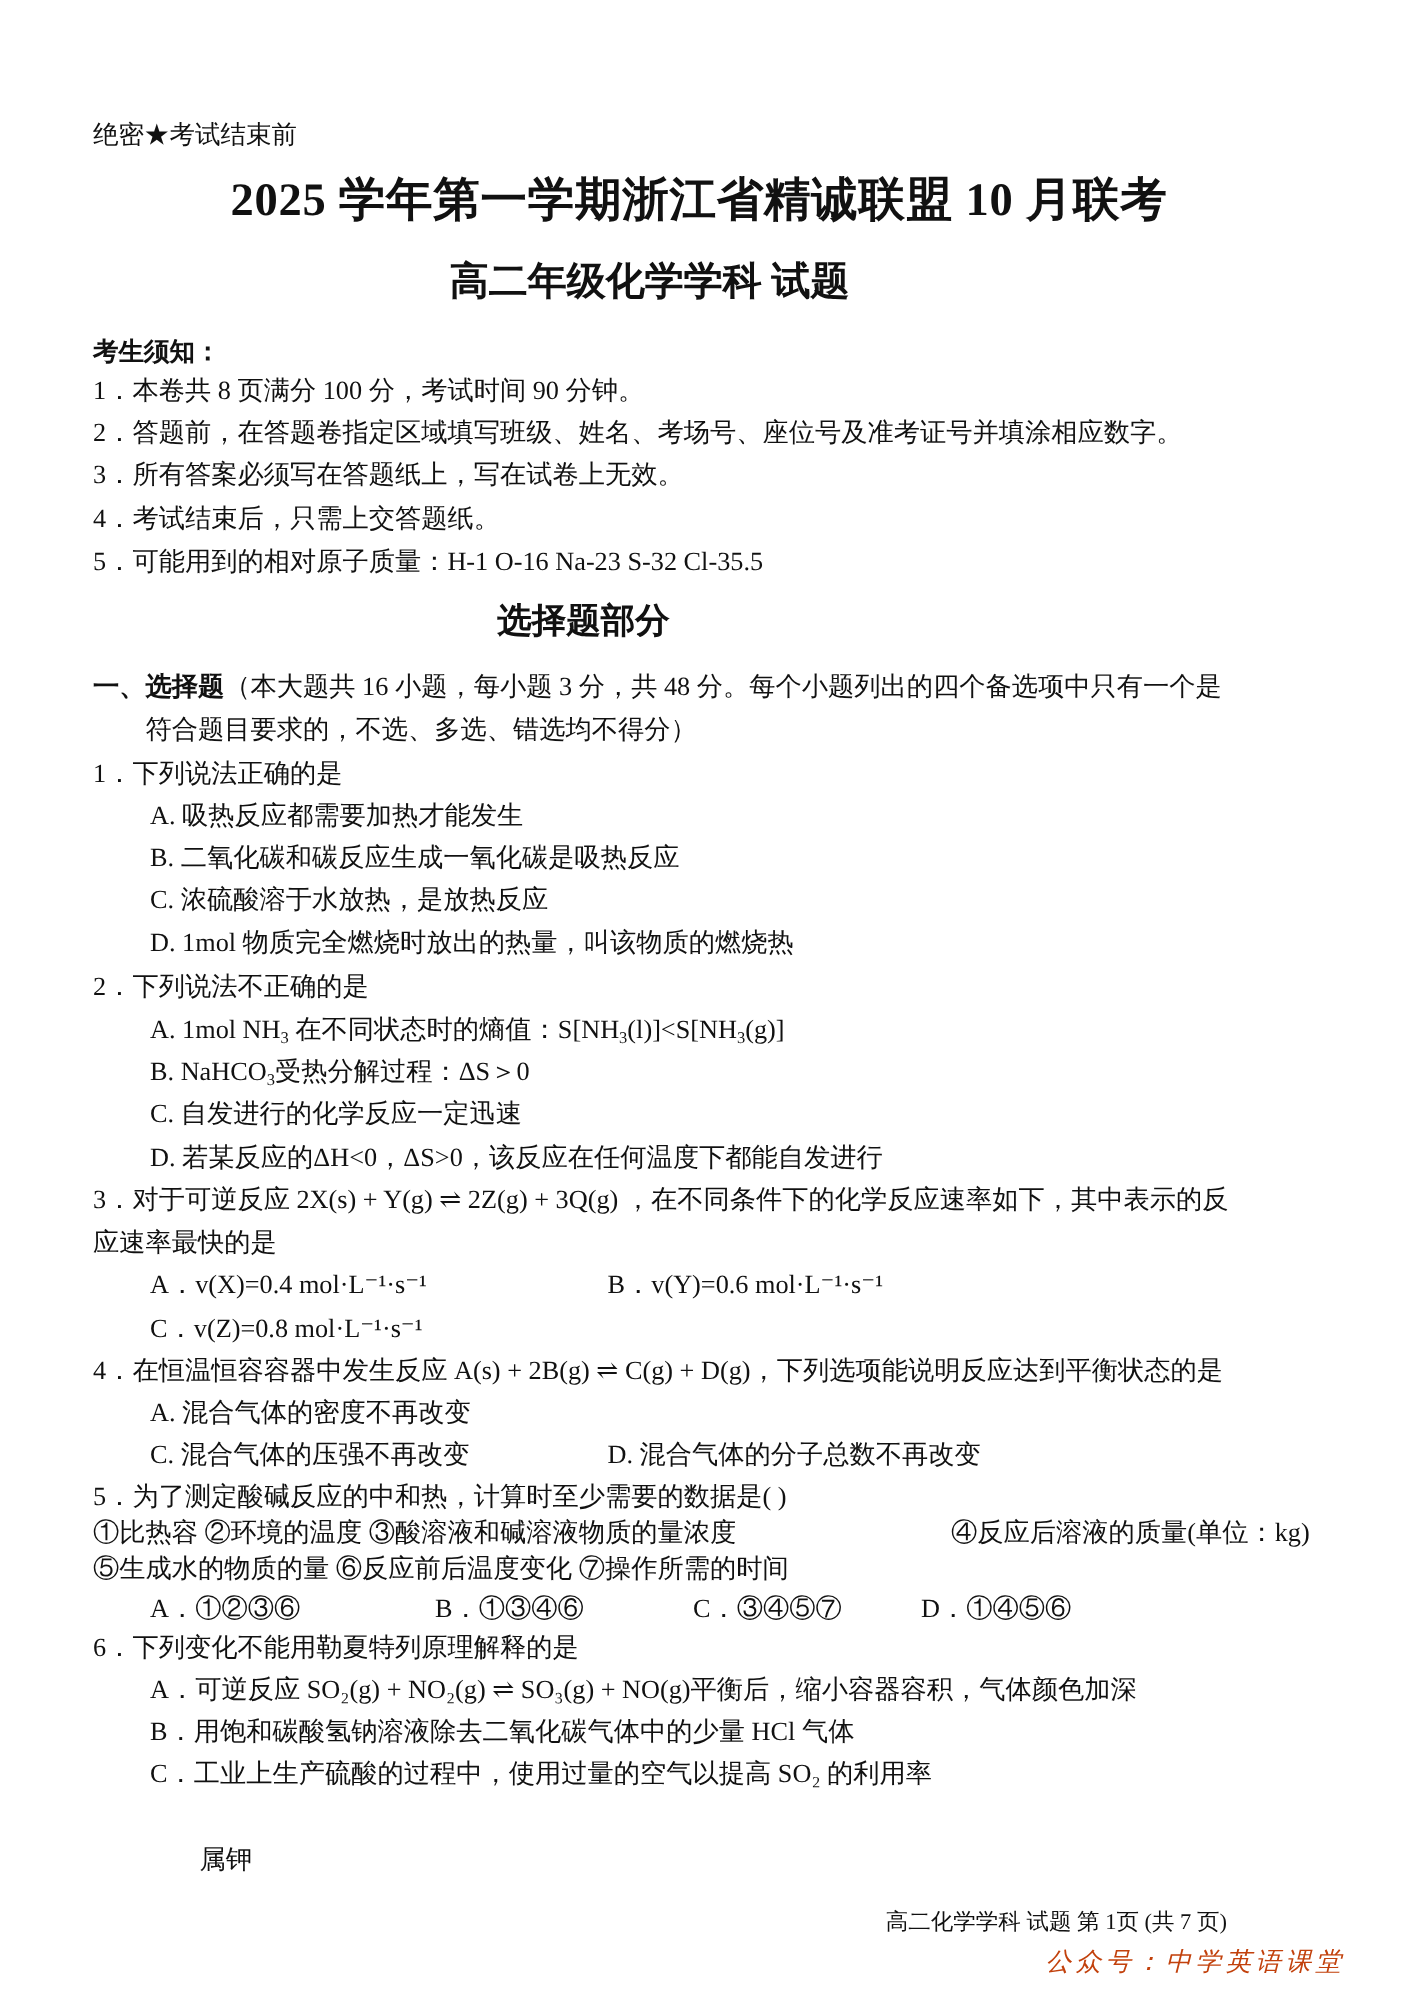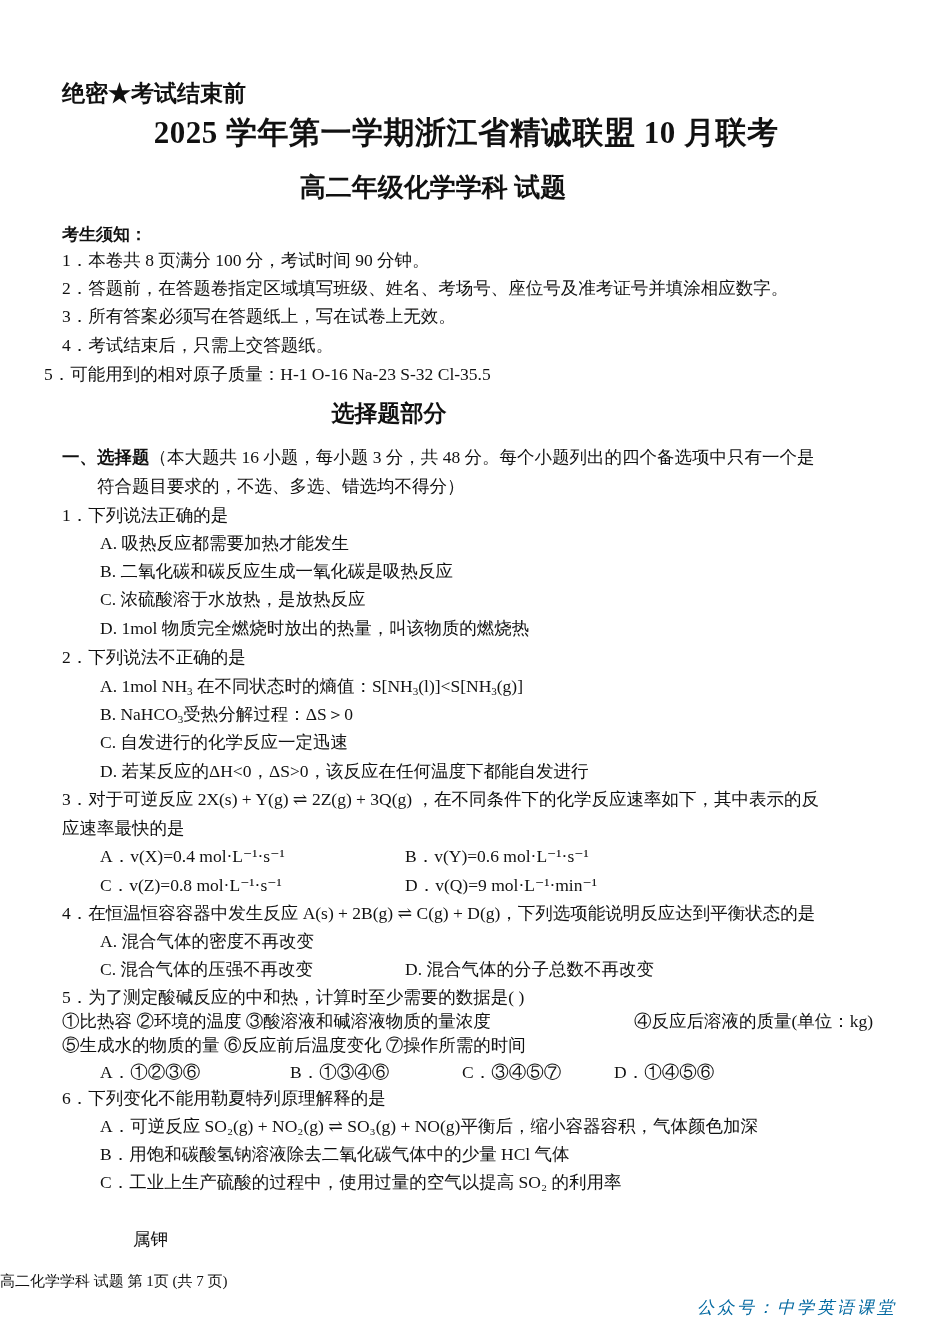--- a/index.html
+++ b/index.html
@@ -1,47 +1,47 @@
 <!DOCTYPE html>
 <html><head>
 <meta charset="utf-8">
 <style>
   html, body { margin: 0; padding: 0; background: #ffffff; }
   body { width: 950px; height: 1343px; position: relative; overflow: hidden;
          font-family: "Liberation Serif", "DejaVu Serif", serif; color: #111; }
   .page { position: absolute; left: 0; top: 0; width: 950px; height: 1343px; }
   .abs { position: absolute; white-space: nowrap; }
-  .secret { left: 62px; top: 78px; font-size: 23px; font-weight: bold; }
+  .secret { left: 62px; top: 78px; font-size: 17px; font-weight: normal; }
   .title { left: 0; width: 932px; text-align: center; top: 112px; font-size: 31px; font-weight: bold; letter-spacing: 0.5px; }
   .subtitle { left: 0; width: 866px; text-align: center; top: 170px; font-size: 26px; font-weight: bold; }
   .notice-h { left: 62px; top: 223px; font-size: 17px; font-weight: bold; }
   .line { font-size: 17.5px; line-height: 28px; }
   .sec-title { left: 0; width: 778px; text-align: center; top: 398px; font-size: 23px; font-weight: bold; }
   .bold { font-weight: bold; }
   .opt-indent { left: 100px; }
   sub, sup { font-size: 11px; }
   sub { vertical-align: -3px; }
-  .footer { left: 0; width: 818px; text-align: left; top: 1272px; font-size: 15px; }
-  .watermark { left: 697px; top: 1296px; font-size: 17px; color: #0369a1; letter-spacing: 3px; font-style: italic; }
+  .footer { left: 0; width: 818px; text-align: right; top: 1272px; font-size: 15px; }
+  .watermark { left: 697px; top: 1296px; font-size: 17px; color: #c2410c; letter-spacing: 3px; font-style: italic; }
 </style>
 </head>
 <body>
 
 <div class="page">
 
   <div class="abs secret">绝密★考试结束前</div>
   <div class="abs title">2025 学年第一学期浙江省精诚联盟 10 月联考</div>
   <div class="abs subtitle">高二年级化学学科  试题</div>
 
   <div class="abs notice-h">考生须知：</div>
   <div class="abs line" style="left:62px; top:246px;">1．本卷共 8  页满分 100 分，考试时间 90 分钟。</div>
   <div class="abs line" style="left:62px; top:274px;">2．答题前，在答题卷指定区域填写班级、姓名、考场号、座位号及准考证号并填涂相应数字。</div>
   <div class="abs line" style="left:62px; top:302px;">3．所有答案必须写在答题纸上，写在试卷上无效。</div>
   <div class="abs line" style="left:62px; top:331px;">4．考试结束后，只需上交答题纸。</div>
-  <div class="abs line" style="left:44px; top:360px;">5．可能用到的相对原子质量：H-1    O-16    Na-23    S-32    Cl-35.5</div>
+  <div class="abs line" style="left:62px; top:360px;">5．可能用到的相对原子质量：H-1    O-16    Na-23    S-32    Cl-35.5</div>
 
   <div class="abs sec-title">选择题部分</div>
 
   <div class="abs line" style="left:62px; top:443px;">
     <span class="bold">一、选择题</span><span>（本大题共 16 小题，每小题 3 分，共 48 分。每个小题列出的四个备选项中只有一个是</span>
   </div>
   <div class="abs line" style="left:97px; top:472px;">符合题目要求的，不选、多选、错选均不得分）</div>
 
   <div class="abs line" style="left:62px; top:501px;">1．下列说法正确的是</div>
   <div class="abs line opt-indent" style="top:529px;">A. 吸热反应都需要加热才能发生</div>
@@ -57,21 +57,20 @@
     <span>B. NaHCO</span><sub>3</sub><span>受热分解过程：ΔS＞0</span>
   </div>
   <div class="abs line opt-indent" style="top:728px;">C. 自发进行的化学反应一定迅速</div>
   <div class="abs line opt-indent" style="top:757px;">D. 若某反应的ΔH&lt;0，ΔS&gt;0，该反应在任何温度下都能自发进行</div>
 
   <div class="abs line" style="left:62px; top:785px;">3．对于可逆反应 2X(s) + Y(g) ⇌ 2Z(g) + 3Q(g) ，在不同条件下的化学反应速率如下，其中表示的反</div>
   <div class="abs line" style="left:62px; top:814px;">应速率最快的是</div>
   <div class="abs line" style="left:100px; top:842px;">A．v(X)=0.4 mol·L⁻¹·s⁻¹</div>
   <div class="abs line" style="left:405px; top:842px;">B．v(Y)=0.6 mol·L⁻¹·s⁻¹</div>
   <div class="abs line" style="left:100px; top:871px;">C．v(Z)=0.8 mol·L⁻¹·s⁻¹</div>
-  <div class="abs line" style="left:405px; top:871px;">D．v(Q)=9 mol·L⁻¹·min⁻¹</div>
 
   <div class="abs line" style="left:62px; top:899px;">4．在恒温恒容容器中发生反应 A(s) + 2B(g) ⇌ C(g) + D(g)，下列选项能说明反应达到平衡状态的是</div>
   <div class="abs line" style="left:100px; top:927px;">A. 混合气体的密度不再改变</div>
   <div class="abs line" style="left:100px; top:955px;">C. 混合气体的压强不再改变</div>
   <div class="abs line" style="left:405px; top:955px;">D. 混合气体的分子总数不再改变</div>
 
   <div class="abs line" style="left:62px; top:983px;">5．为了测定酸碱反应的中和热，计算时至少需要的数据是(      )</div>
   <div class="abs line" style="left:62px; top:1007px;">①比热容   ②环境的温度   ③酸溶液和碱溶液物质的量浓度</div>
   <div class="abs line" style="left:634px; top:1007px;">④反应后溶液的质量(单位：kg)</div>
   <div class="abs line" style="left:62px; top:1031px;">⑤生成水的物质的量   ⑥反应前后温度变化   ⑦操作所需的时间</div>

